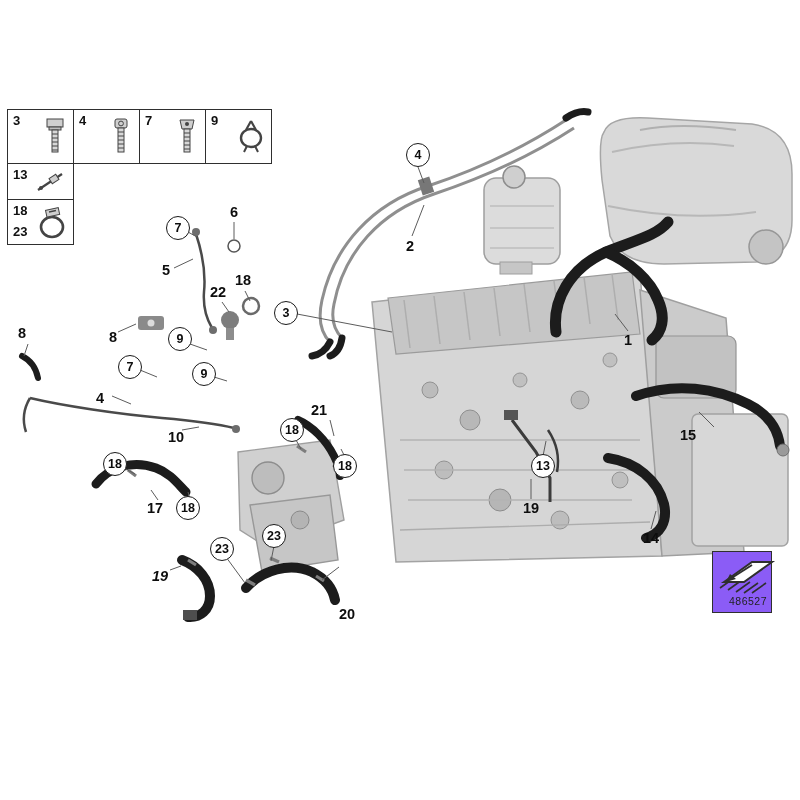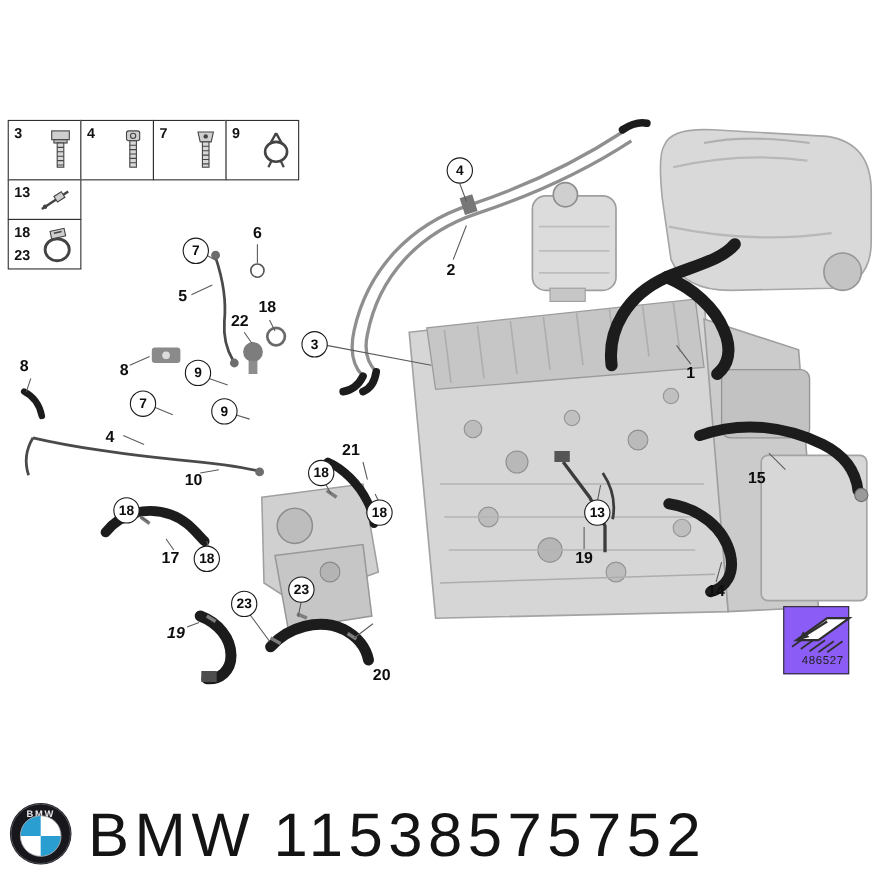--- a/index.html
+++ b/index.html
@@ -235,26 +235,14 @@
   <div class="refbox">
     <svg width="72" height="42" viewBox="0 0 72 42">
       <path d="M8,36 l14,-10 M16,38 l14,-10 M24,40 l14,-10 M32,41 l14,-10 M40,41 l14,-10" stroke="#2f2f2f" stroke-width="1.6" fill="none"></path>
       <polygon points="12,30 40,10 60,10 32,30" fill="#fff" stroke="#2f2f2f" stroke-width="2"></polygon>
       <path d="M18,27 L40,13" stroke="#2f2f2f" stroke-width="2"></path>
       <polygon points="14,30 24,27 18,22" fill="#2f2f2f"></polygon>
     </svg>
     <div class="ref-num">486527</div>
   </div>
 
-  <div class="brand-row">
-    <svg width="58" height="58" viewBox="0 0 58 58">
-      <circle cx="29" cy="29" r="28" fill="#17171c"></circle>
-      <circle cx="29" cy="29" r="27" fill="none" stroke="#585b62" stroke-width="0.8"></circle>
-      <text x="29" y="13.5" text-anchor="middle" font-size="8.5" font-weight="bold" fill="#e9e9ec" font-family="Liberation Sans, sans-serif" letter-spacing="1.5">BMW</text>
-      <circle cx="29" cy="31" r="18.5" fill="#fff"></circle>
-      <path d="M29,31 L29,12.5 A18.5,18.5 0 0,0 10.5,31 Z" fill="#2a9ed1"></path>
-      <path d="M29,31 L29,49.5 A18.5,18.5 0 0,0 47.5,31 Z" fill="#2a9ed1"></path>
-      <circle cx="29" cy="31" r="18.5" fill="none" stroke="#9aa0a8" stroke-width="0.8"></circle>
-    </svg>
-    <div class="part-title"><span class="brand">BMW</span><span>11538575752</span></div>
-  </div>
 
 </div>
 
 </body></html>

